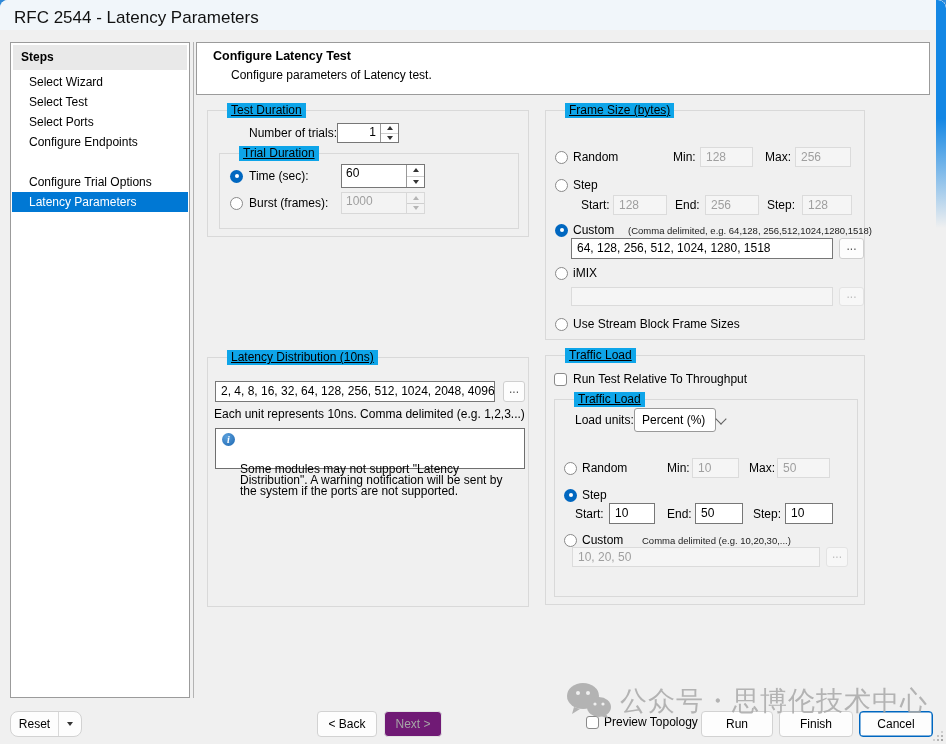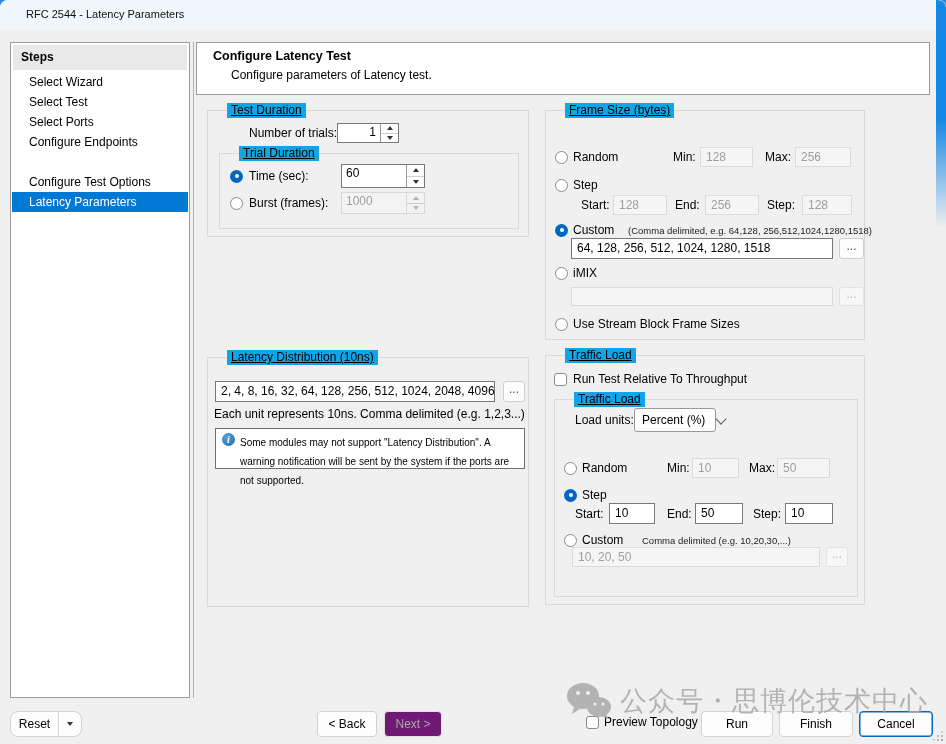--- a/index.html
+++ b/index.html
@@ -1,19 +1,19 @@
 <!DOCTYPE html>
 <html><head>
 <meta charset="utf-8">
 <style>
   html,body{margin:0;padding:0;}
   body{background:#2f89d8;font-family:"Liberation Sans","DejaVu Sans",sans-serif;font-size:12px;color:#000;-webkit-font-smoothing:antialiased;}
   .window{position:relative;width:946px;height:744px;background:#f0f0f0;border-radius:8px 8px 0 0;overflow:hidden;}
   .titlebar{position:absolute;left:0;top:0;right:0;height:30px;background:#f1f6fa;}
-  .title{position:absolute;left:26px;top:8px;font-size:11px;color:#111;}
+  .title{position:absolute;left:14px;top:8px;font-size:17px;color:#111;}
   .bluestrip{position:absolute;right:0;top:0;width:10px;height:228px;background:linear-gradient(180deg,#1487e4 0%,#1487e4 52%,rgba(20,135,228,0) 100%);border-top-right-radius:8px;}
   
   .sidebar{position:absolute;left:10px;top:42px;width:180px;height:656px;background:#fff;border:1px solid #9b9b9b;box-sizing:border-box;}
   .steps-header{position:absolute;left:2px;top:2px;right:2px;height:25px;background:#e9e9e9;font-weight:bold;line-height:25px;padding-left:8px;box-sizing:border-box;}
   .step-item{position:absolute;left:1px;right:1px;height:20px;line-height:20px;padding-left:17px;box-sizing:border-box;cursor:default;}
   .step-item.active{background:#0078d4;color:#fff;}
   .vline{position:absolute;left:193px;top:42px;width:1px;height:656px;background:#b3b3b3;}
   
   .main-header{position:absolute;left:196px;top:42px;width:734px;height:53px;background:#fff;border:1px solid #9b9b9b;box-sizing:border-box;}
   .mh-title{position:absolute;left:16px;top:6px;font-weight:bold;font-size:12.5px;}
@@ -47,21 +47,21 @@
   .spin.dis .btns{border-left-color:#d8d8d8;}
   .spin.dis .tri-up{border-bottom-color:#b5b5b5;}
   .spin.dis .tri-dn{border-top-color:#b5b5b5;}
   .ellip{border:1px solid #cfcfcf;background:#fdfdfd;border-radius:3px;text-align:center;line-height:14px;color:#555;box-sizing:border-box;flex:none;height:21px;}
   .ellip.dis{color:#bdbdbd;background:#f7f7f7;border-color:#e3e3e3;}
   .hint{font-size:9.5px;color:#222;flex:none;}
   .select{display:flex;align-items:center;border:1px solid #999;border-radius:3px;background:#fff;padding:0 7px;height:24px;box-sizing:border-box;flex:none;}
   .chev{width:7px;height:7px;border-right:1.4px solid #5f5f5f;border-bottom:1.4px solid #5f5f5f;transform:rotate(45deg);margin-left:12px;margin-top:-3px;flex:none;}
   .infobox{position:absolute;border:1px solid #6f6f6f;background:#fff;display:flex;padding:4px 6px;box-sizing:border-box;}
   .info-icon{width:13px;height:13px;border-radius:50%;background:radial-gradient(circle at 35% 30%,#5aa0dd,#1c66b0);color:#fff;font-family:"Liberation Serif",serif;font-style:italic;font-weight:bold;font-size:10px;text-align:center;line-height:13px;flex:none;margin-right:5px;}
-  .info-text{font-size:10px;line-height:19px;}
+  .info-text{font-size:12px;line-height:11px;margin-top:31px;}
   
   .btn{position:absolute;height:26px;border:1px solid #d2d2d2;border-radius:4px;background:#fdfdfd;text-align:center;line-height:24px;box-sizing:border-box;cursor:default;}
   .btn.dis{color:#a6a6a6;background:#701a75;border-color:#e3e3e3;}
   .btn.cancel{border:1px solid #0067c0;box-shadow:inset 0 0 0 0.5px #0067c0;}
   .reset-split{position:absolute;left:10px;top:711px;width:72px;height:26px;border:1px solid #d2d2d2;border-radius:8px;background:#fdfdfd;display:flex;box-sizing:border-box;}
   .reset-main{flex:1;text-align:center;line-height:24px;}
   .reset-arrow{width:22px;border-left:1px solid #d9d9d9;display:flex;align-items:center;justify-content:center;flex:none;}
   .footer-cb{position:absolute;left:586px;top:716px;}
   .footer-cb-label{position:absolute;left:604px;top:715px;}
   .watermark{position:absolute;left:566px;top:682px;display:flex;align-items:center;gap:8px;color:#a9a9a9;opacity:.85;pointer-events:none;z-index:5;}
@@ -77,21 +77,21 @@
     <div class="title">RFC 2544 - Latency Parameters</div>
   </div>
   <div class="bluestrip"></div>
 
   <div class="sidebar">
     <div class="steps-header">Steps</div>
     <div class="step-item" style="top:29px">Select Wizard</div>
     <div class="step-item" style="top:49px">Select Test</div>
     <div class="step-item" style="top:69px">Select Ports</div>
     <div class="step-item" style="top:89px">Configure Endpoints</div>
-    <div class="step-item" style="top:129px">Configure Test Options</div>
+    <div class="step-item" style="top:129px">Configure Trial Options</div>
     <div class="step-item active" style="top:149px">Latency Parameters</div>
   </div>
   <div class="vline"></div>
 
   <div class="main-header">
     <div class="mh-title">Configure Latency Test</div>
     <div class="mh-sub">Configure parameters of Latency test.</div>
   </div>
 
   <div class="group" id="g-testdur">

